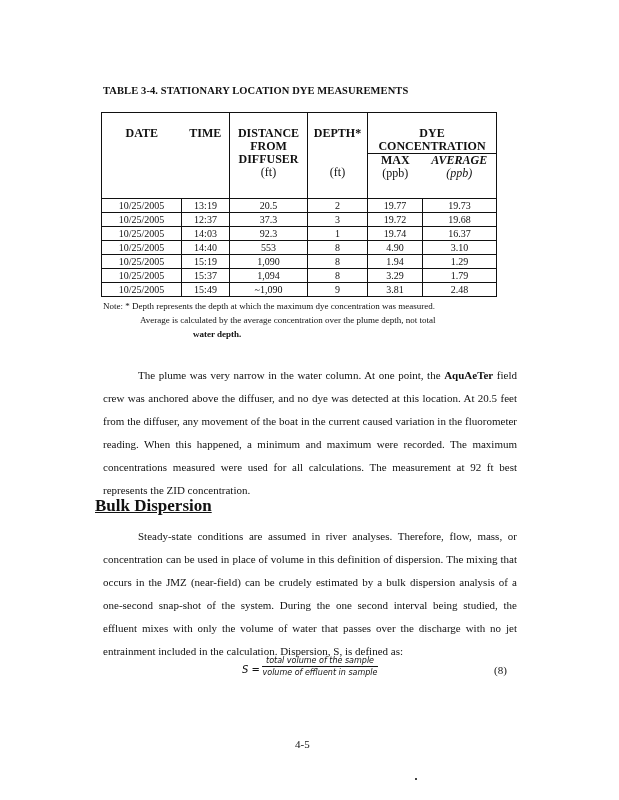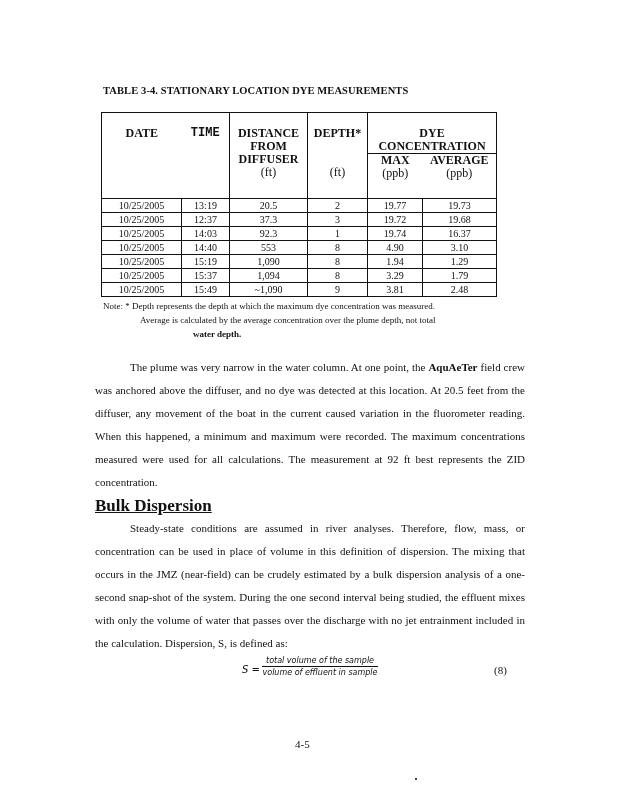--- a/index.html
+++ b/index.html
@@ -16,39 +16,39 @@
   table.dye col.c-time { width: 48px; }
   table.dye col.c-dist { width: 78px; }
   table.dye col.c-depth { width: 60px; }
   table.dye col.c-max { width: 55px; }
   table.dye col.c-avg { width: 74px; }
 
   table.dye th { font-weight: bold; font-size: 12px; line-height: 13px; padding: 0; vertical-align: top;
                  }
   table.dye thead tr.h1 th { padding-top: 14px; }
   .th-date { border-left: 1.5px solid #111; border-top: 1.5px solid #111; border-bottom: 1.5px solid #111; }
-  .th-time { border-top: 1.5px solid #111; border-bottom: 1.5px solid #111; border-right: 1.5px solid #111; font-family: Liberation Mono, monospace; }
+  .th-time { border-top: 1.5px solid #111; border-bottom: 1.5px solid #111; border-right: 1.5px solid #111; }
   .th-dist, .th-depth { border: 1.5px solid #111; }
   .th-dye { border-top: 1.5px solid #111; border-right: 1.5px solid #111; border-left: 1.5px solid #111; }
   .th-max { border-top: 1px solid #111; border-bottom: 1.5px solid #111; border-left: 1.5px solid #111; }
-  .th-avg { border-top: 1px solid #111; border-bottom: 1.5px solid #111; border-right: 1.5px solid #111; }
+  .th-avg { border-top: 1px solid #111; border-bottom: 1.5px solid #111; border-right: 1.5px solid #111; font-style: italic; }
   .th-max, .th-avg { padding-bottom: 18px !important; }
   .sub { font-weight: normal; display: block; }
 
   table.dye td { border: 1.2px solid #111; text-align: center; height: 13px; line-height: 13px;
                  padding: 0; font-size: 10px; }
 
   .note { position: absolute; left: 103px; top: 299px; font-size: 9px; line-height: 14px; width: 420px; }
   .note .l1 { white-space: nowrap; }
   .note .l2 { padding-left: 37px; white-space: nowrap; }
   .note .l3 { padding-left: 90px; font-weight: bold; }
 
   .para { position: absolute; left: 95px; width: 430px; font-size: 11px; line-height: 23px;
           text-align: justify; }
-  .para p { margin: 0; text-indent: 35px; }
+  .para p { margin: 8px; text-indent: 35px; }
   .p1 { top: 356px; }
   .section-heading { position: absolute; left: 95px; top: 496px; font-size: 17px; font-weight: bold;
                      text-decoration: underline; }
   .p2 { top: 517px; }
 
   .equation { position: absolute; left: 200px; top: 654px; width: 320px; height: 40px; font-family: "DejaVu Sans", sans-serif; }
   .eq-lhs { position: absolute; left: 42px; top: 10px; font-style: italic; font-size: 10px; }
   .eq-frac { position: absolute; left: 62px; top: 2px; text-align: center; font-style: italic; font-size: 8px; }
   .eq-num { display: block; padding: 0 4px 1px 4px; border-bottom: 1px solid #111; }
   .eq-den { display: block; padding-top: 1px; }

